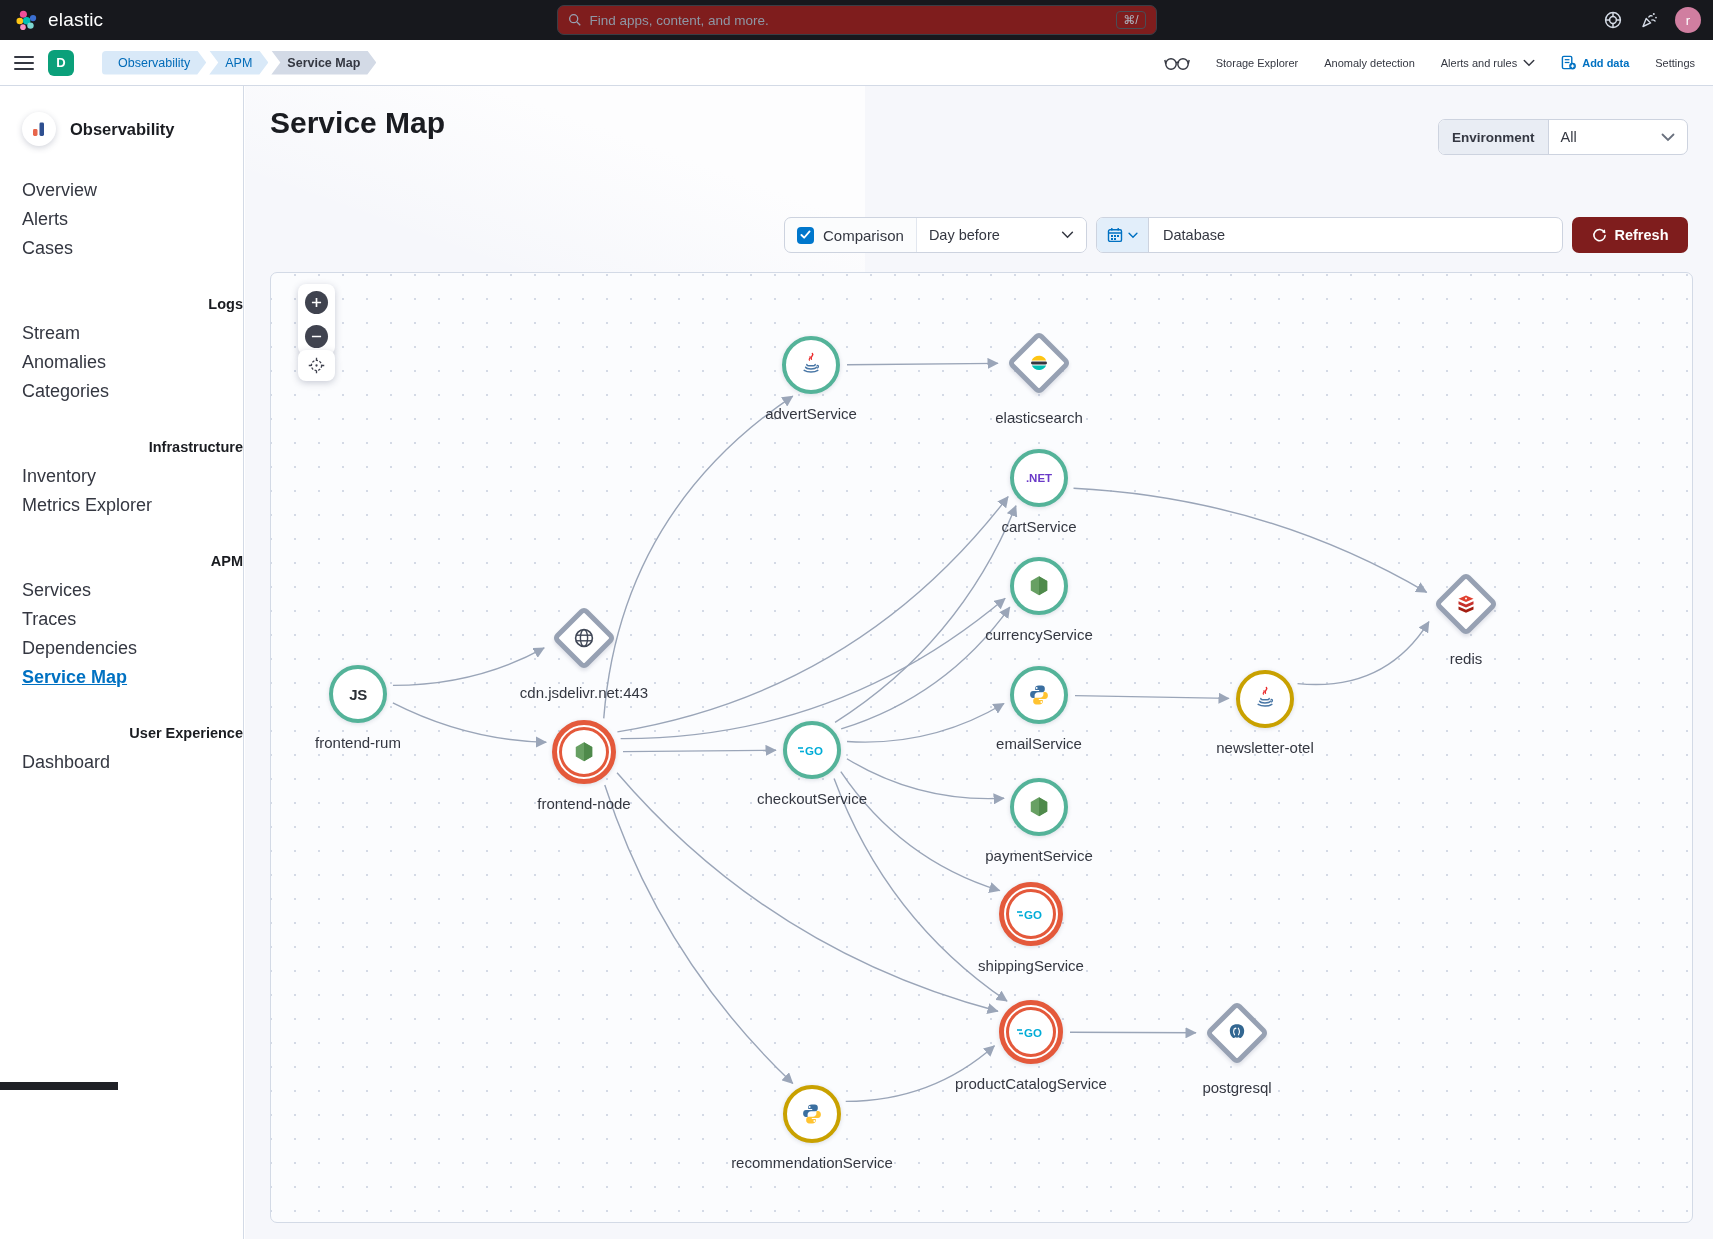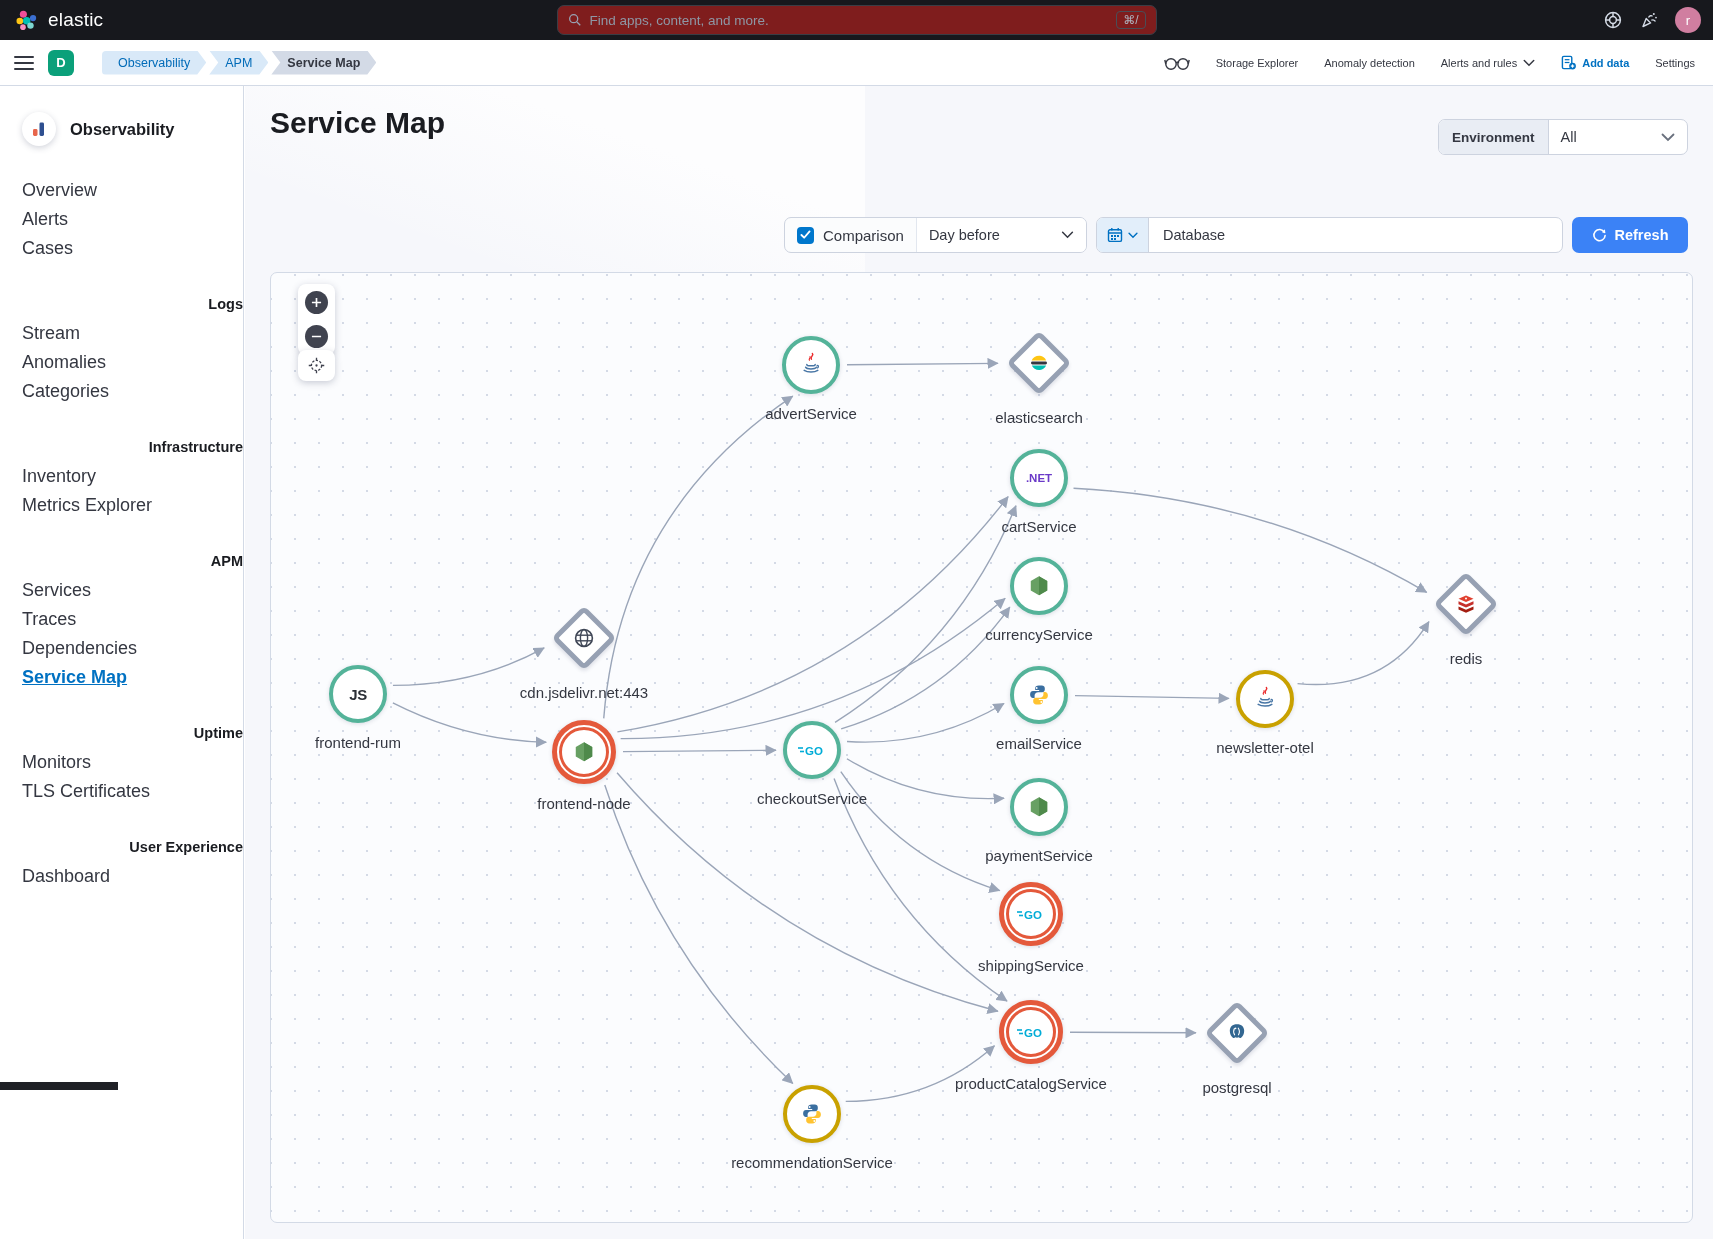--- a/index.html
+++ b/index.html
@@ -52,21 +52,21 @@
 
   .controls { position:absolute; left:0; right:25px; top:131px; height:36px; display:flex; justify-content:flex-end; gap:9px; }
   .cmp-group { display:flex; align-items:center; border:1px solid #cdd3df; border-radius:7px; background:#fbfcfd; overflow:hidden; width:303px; }
   .cmp-left { display:flex; align-items:center; gap:9px; padding:0 12px; height:100%; }
   .checkbox { width:17px; height:17px; border-radius:4px; background:#0077cc; display:flex; align-items:center; justify-content:center; cursor:pointer; }
   .cmp-label { font-size:15px; color:#343741; }
   .cmp-select { flex:1; height:100%; border-left:1px solid #e2e7ef; background:#fff; display:flex; align-items:center; justify-content:space-between; padding:0 12px; font-size:14.5px; color:#343741; cursor:pointer; }
   .query-group { display:flex; align-items:center; border:1px solid #cdd3df; border-radius:7px; background:#fff; overflow:hidden; width:467px; }
   .qg-date { background:#e2eefa; height:100%; display:flex; align-items:center; gap:5px; padding:0 10px; border-right:1px solid #cdd3df; cursor:pointer; }
   .qg-input { flex:1; font-size:14.5px; color:#343741; padding:0 14px; }
-  .btn-refresh { width:116px; height:36px; background:#3b82f6; border-radius:7px; color:#fff; font-size:14.5px; font-weight:600; display:flex; align-items:center; justify-content:center; gap:8px; cursor:pointer; border:none; }
+  .btn-refresh { width:116px; height:36px; background:#7f1d1d; border-radius:7px; color:#fff; font-size:14.5px; font-weight:600; display:flex; align-items:center; justify-content:center; gap:8px; cursor:pointer; border:none; }
 
   
   .canvas { position:absolute; left:25px; top:186px; width:1423px; height:951px; background:#fbfcfe; border:1px solid #d3dae6; border-radius:7px;
      background-image:radial-gradient(#d4dae6 1.2px, transparent 1.3px); background-size:24px 24px; background-position:12px 14px; overflow:hidden; }
   .edges { position:absolute; left:0; top:0; width:100%; height:100%; }
   .edge { fill:none; stroke:#9aa5b8; stroke-width:1.4; }
 
   .map-node { position:absolute; transform:translate(-50%,-50%); z-index:3; cursor:pointer; }
   .shape-circle { width:58px; height:58px; border-radius:50%; background:#fff; border:4px solid var(--c); display:flex; align-items:center; justify-content:center; box-shadow:0 1px 4px rgba(60,70,100,.18); position:relative; }
   .shape-circle.double { width:64px; height:64px; border-width:5px; }
@@ -192,25 +192,20 @@
           <div class="nav-item">Metrics Explorer</div>
         </div>
         <div class="nav-group">
           <div class="nav-heading">APM</div>
           <div class="nav-item">Services</div>
           <div class="nav-item">Traces</div>
           <div class="nav-item">Dependencies</div>
           <div class="nav-item active">Service Map</div>
         </div>
         <div class="nav-group">
-          <div class="nav-heading">Uptime</div>
-          <div class="nav-item">Monitors</div>
-          <div class="nav-item">TLS Certificates</div>
-        </div>
-        <div class="nav-group">
           <div class="nav-heading">User Experience</div>
           <div class="nav-item">Dashboard</div>
         </div>
       </div>
   </div>
 
   <div class="main">
     <div class="page-title">Service Map</div>
 
     <div class="env-group">

